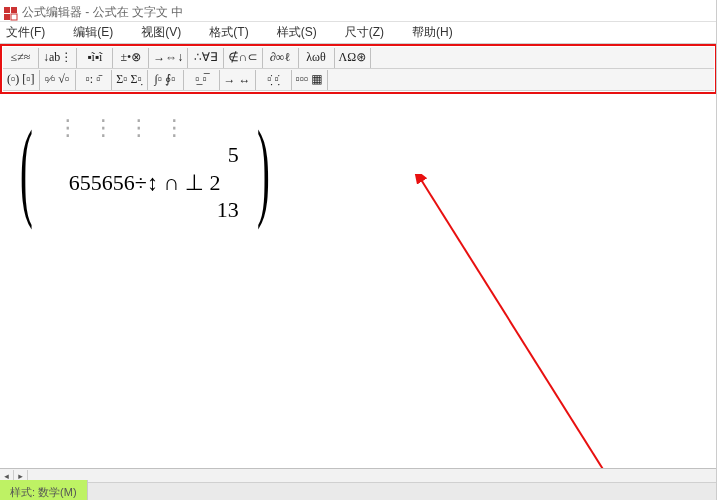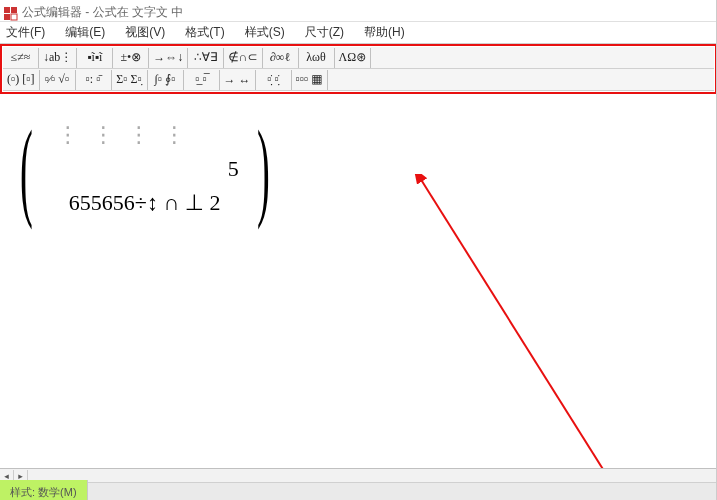--- a/index.html
+++ b/index.html
@@ -1,20 +1,20 @@
 <!DOCTYPE html>
 <html><head>
   <meta charset="utf-8">
   <style>
     * { margin: 0; padding: 0; box-sizing: border-box; }
     body { font-family: "Microsoft YaHei", SimSun, sans-serif; font-size: 12px; background: #fff; width: 717px; height: 500px; overflow: hidden; position: relative; }
     .title-bar { height: 22px; background: #fff; display: flex; align-items: flex-end; padding: 0 4px; border-bottom: 1px solid #e0e0e0; }
     .app-icon { width: 14px; height: 14px; margin-right: 4px; display: inline-flex; align-items: center; justify-content: center; }
     .title-text { color: #666; font-size: 12px; }
-    .menu-bar { height: 22px; background: #fff; display: flex; align-items: center; padding: 0 6px; gap: 20px; border-bottom: 1px solid #d0d0d0; }
+    .menu-bar { height: 22px; background: #fff; display: flex; align-items: center; padding: 0 6px; gap: 28px; border-bottom: 1px solid #d0d0d0; }
     .menu-item { color: #333; font-size: 12px; cursor: default; }
     .toolbar-wrap { border: 2px solid #e81010; padding: 1px; }
     .toolbar-row { height: 22px; display: flex; align-items: center; background: #f5f5f5; border-bottom: 1px solid #d0d0d0; }
     .tool-cell { height: 20px; min-width: 36px; padding: 0 4px; display: flex; align-items: center; justify-content: center; border-right: 1px solid #c0c0c0; font-family: "Times New Roman", serif; font-size: 12px; color: #222; cursor: default; white-space: nowrap; }
     .canvas { position: relative; background: #fff; height: 400px; }
     .formula { position: absolute; left: 8px; top: 20px; font-family: "Times New Roman", serif; font-size: 22px; color: #000; display: flex; align-items: center; }
     .paren { font-size: 110px; font-weight: 100; line-height: 0.8; transform: scaleX(0.35); display: inline-block; }
     .matrix-body { display: flex; flex-direction: column; justify-content: center; height: 110px; text-align: right; min-width: 200px; padding: 0 6px; }
     .matrix-row { height: 34px; display: flex; align-items: center; justify-content: flex-end; }
     .matrix-row.dots { color: #aaa; letter-spacing: 4px; justify-content: flex-start; padding-left: 6px; }
@@ -82,20 +82,23 @@
   <div class="formula">
     <span class="paren">(</span>
     <div class="matrix-body">
       <div class="matrix-row dots">⋮ ⋮ ⋮ ⋮</div>
       <div class="matrix-row">
         <span>5</span>
       </div>
       <div class="matrix-row" style="justify-content:center;">
         <span>655656÷↕ ∩ ⊥ 2</span>
       </div>
+      <div class="matrix-row">
+        <span>13</span>
+      </div>
     </div>
     <span class="paren">)</span>
   </div>
 
   <svg class="arrow-svg" width="500" height="390">
     <defs>
       <marker id="ah" markerWidth="10" markerHeight="10" refX="2" refY="3" orient="auto">
         <path d="M0,0 L0,6 L8,3 z" fill="#e81010"></path>
       </marker>
     </defs>

